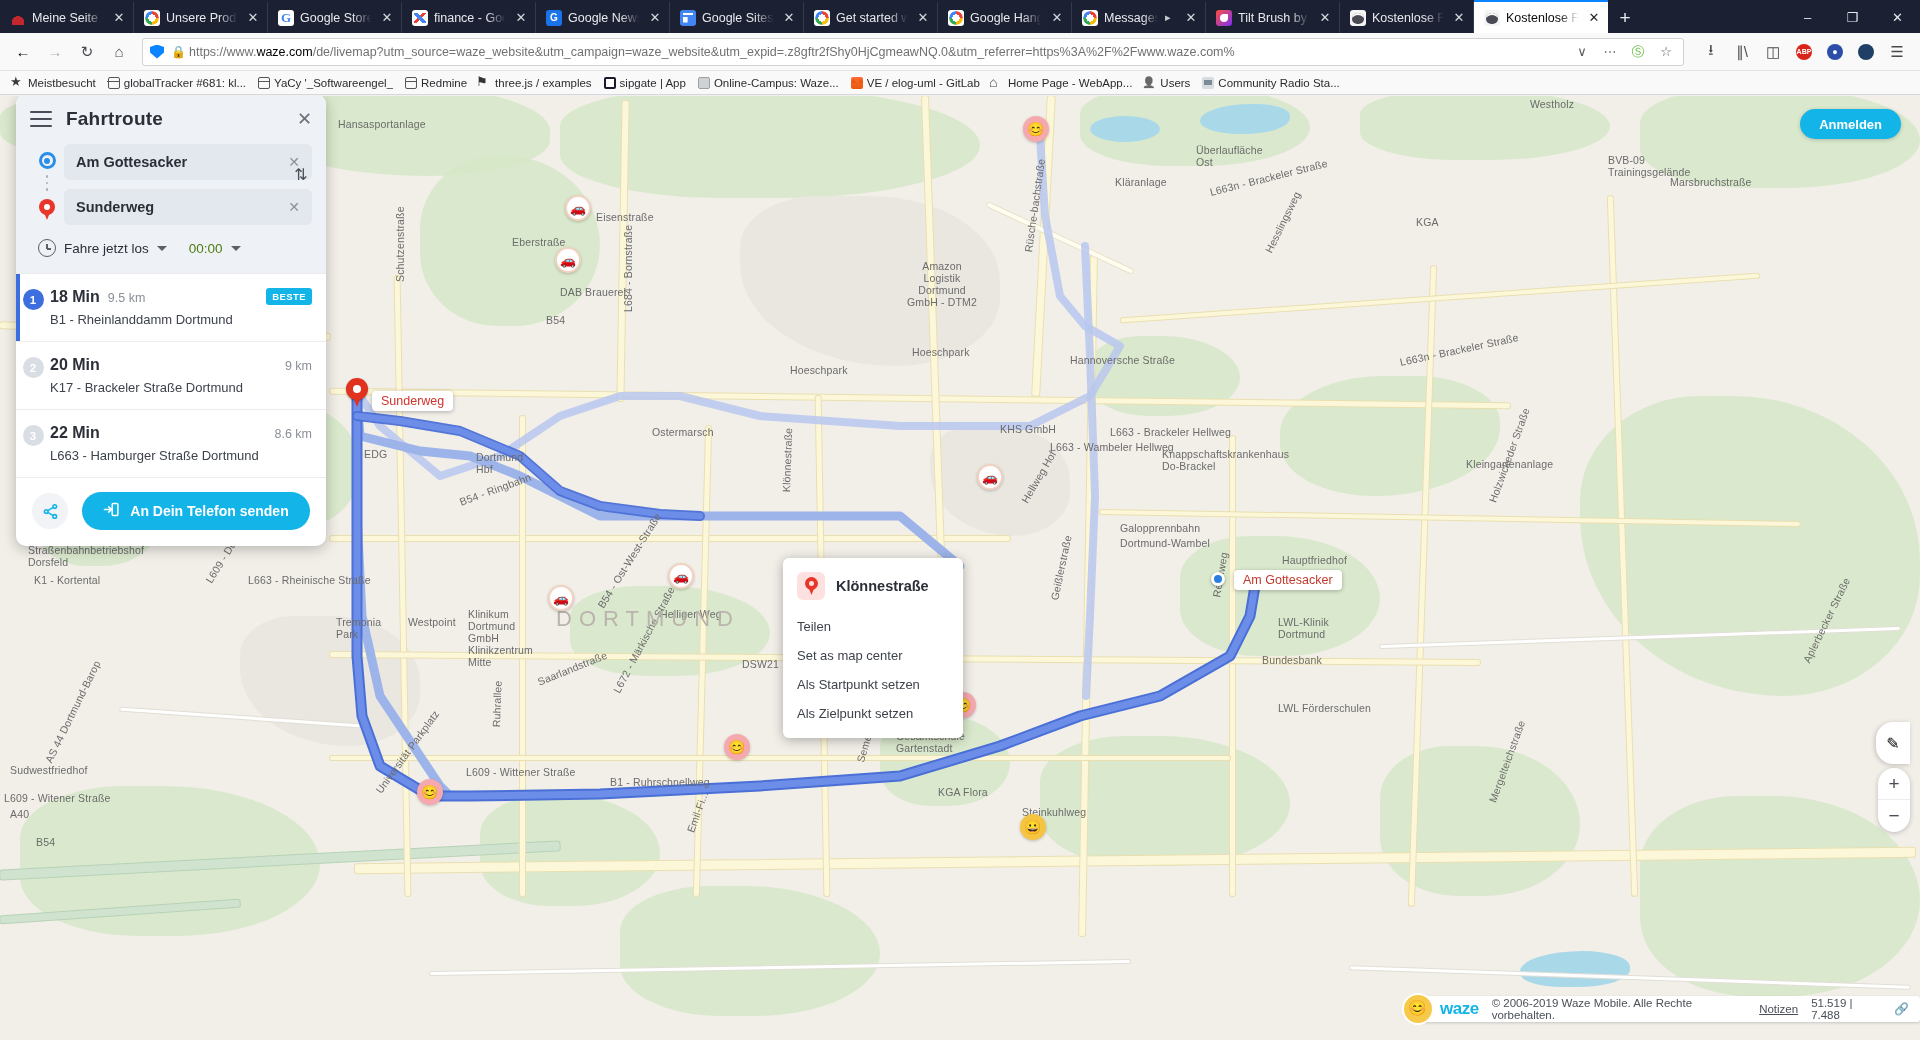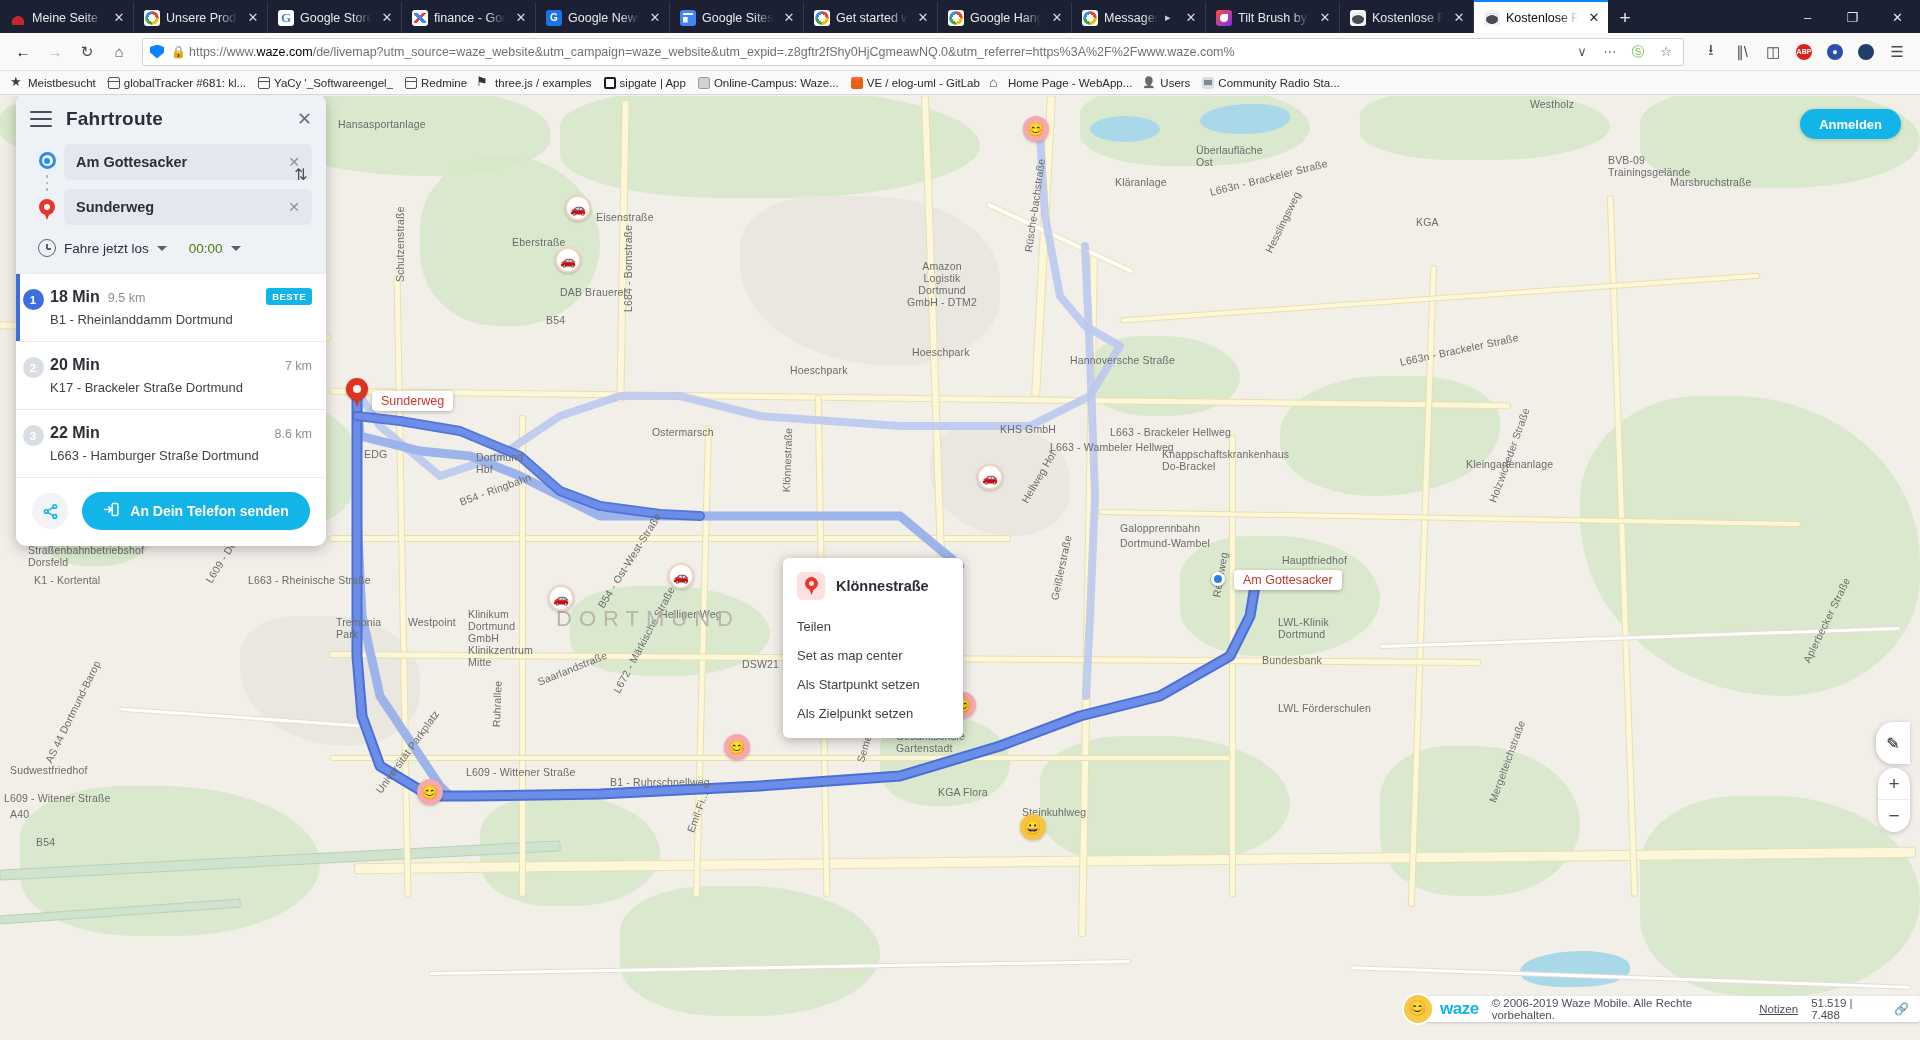--- a/index.html
+++ b/index.html
@@ -789,21 +789,21 @@
           </div>
         </div>
 
         <div class="route-item">
           <span class="route-num">
               <span>2</span>
             </span>
           <div class="route-body">
             <div class="route-line1">
               <span class="route-dur">20 Min</span>
-              <span class="route-dist">7 km</span>
+              <span class="route-dist">9 km</span>
             </div>
             <div class="route-desc">K17 - Brackeler Straße Dortmund</div>
           </div>
         </div>
 
         <div class="route-item">
           <span class="route-num">
               <span>3</span>
             </span>
           <div class="route-body">

